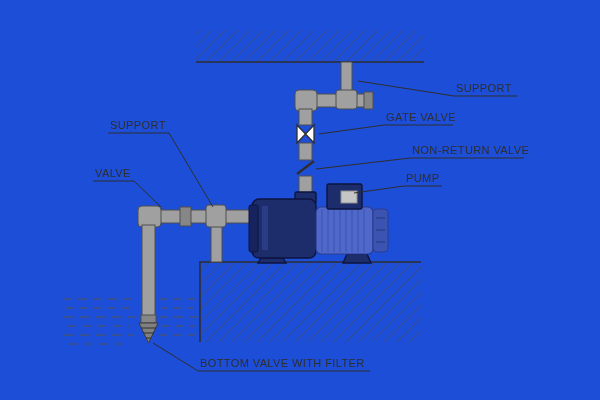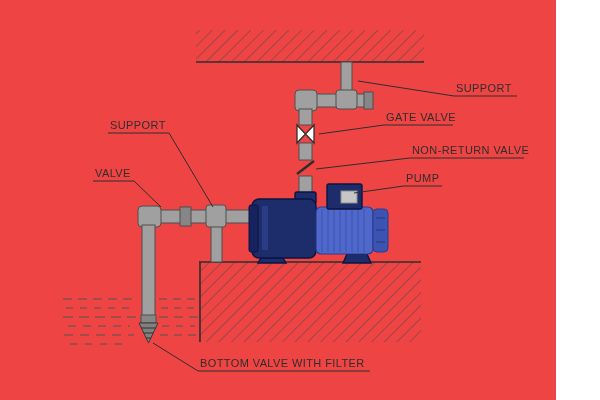--- a/index.html
+++ b/index.html
@@ -1,16 +1,16 @@
 <!DOCTYPE html>
 <html style="--line: #2e2e2e; --hatch: #4a4a4a; --pipe: #a0a0a0; --pipe_dark: #868686; --pipe_outline: #4f4f4f; --pump_dark: #1d2d6b; --motor_blue: #4f68c9; --metal_plate: #c6c6c6;"><head>
 <meta charset="utf-8">
 <style>
   html,body{margin:0;padding:0;background:#ffffff;}
-  .stage{position:relative;width:556px;height:400px;background:#ef4444;overflow:hidden;}
+  .stage{position:relative;width:600px;height:400px;background:#1d4ed8;overflow:hidden;}
   .lbl{font-family:"Liberation Sans",sans-serif;font-size:11px;fill:var(--line);letter-spacing:.4px;}
   .leader{stroke:var(--line);stroke-width:1;fill:none;}
   .edge{stroke:var(--line);stroke-width:1.6;}
   .pipe{fill:var(--pipe);stroke:var(--pipe_outline);stroke-width:1;}
   .pipe-dark{fill:var(--pipe_dark);stroke:var(--pipe_outline);stroke-width:1;}
   .valve{fill:#ffffff;stroke:var(--line);stroke-width:1.3;}
   .water{stroke:#555555;stroke-width:1;}
   .hatchline{stroke:var(--hatch);stroke-width:1;}
   .pumpbody{fill:var(--pump_dark);stroke:#0c1540;stroke-width:1.4;}
   .motor{fill:var(--motor_blue);stroke:#2a3d8f;stroke-width:1.2;}

